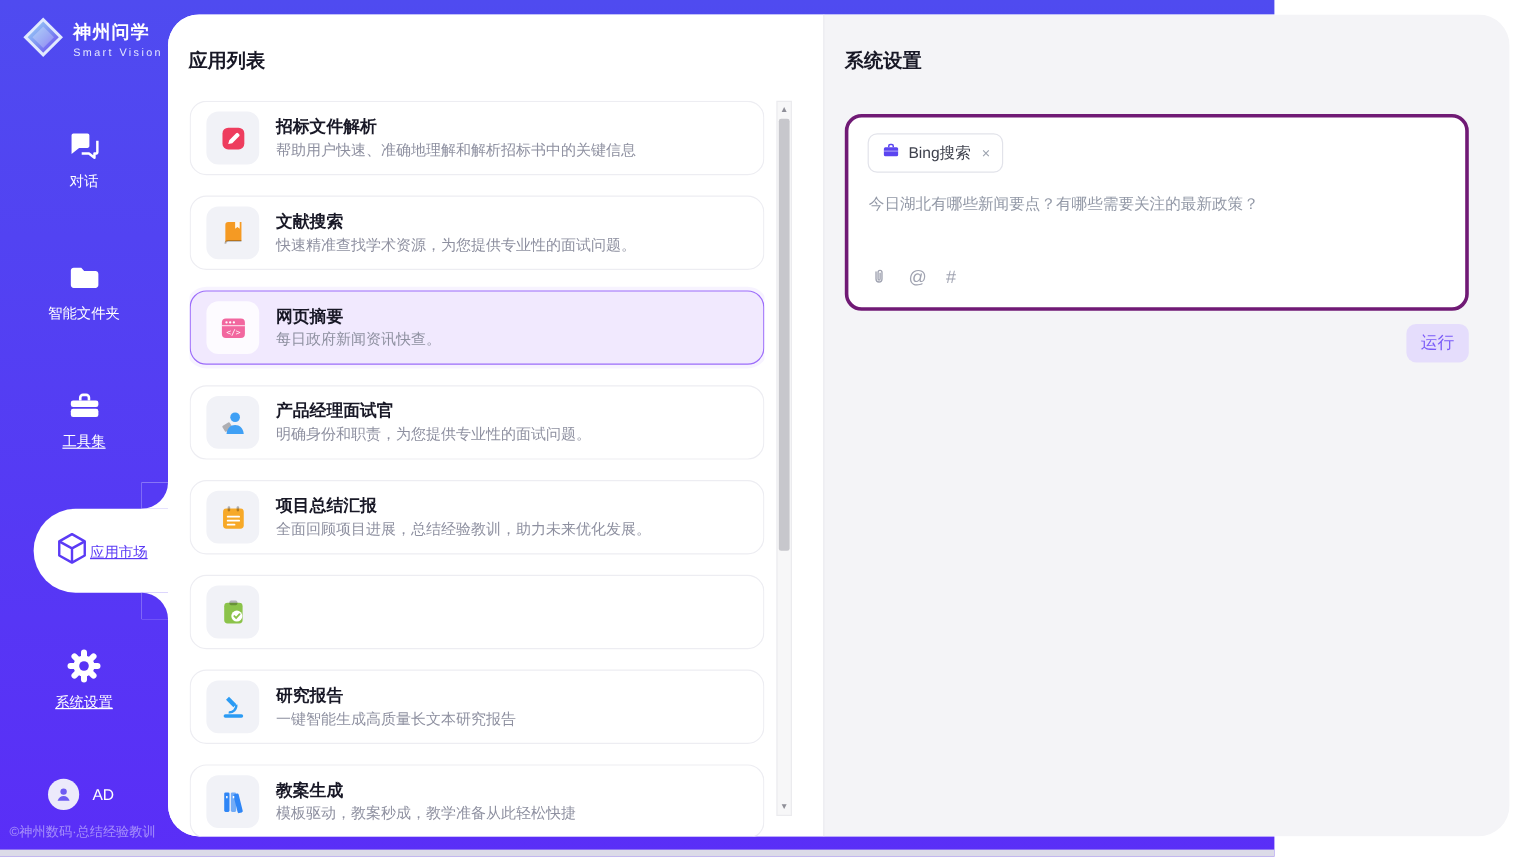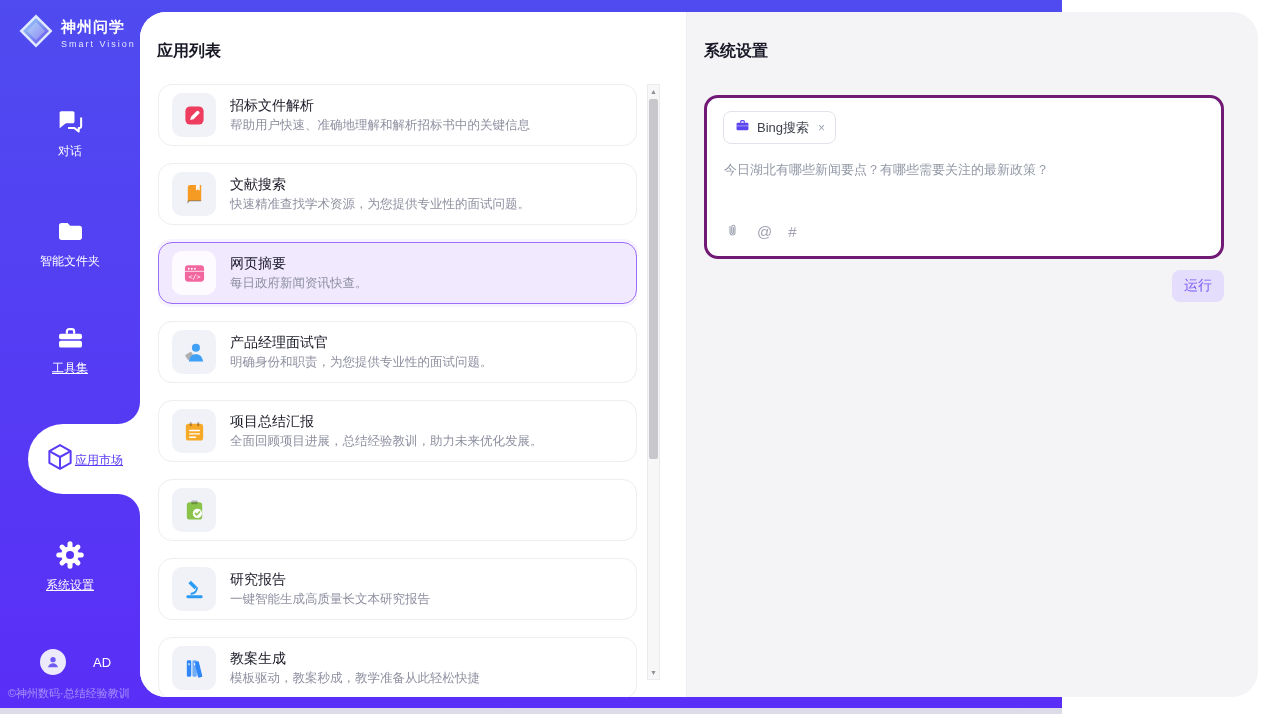--- a/index.html
+++ b/index.html
@@ -19,35 +19,35 @@
     border-radius:35px 0 0 35px;display:flex;flex-direction:row;align-items:center;
     justify-content:center;cursor:pointer;}
   .bubble .ni-label{font-size:12px;color:#5b3bf5;margin-top:3px;}
   .curve{position:absolute;right:0;width:22px;height:22px;background:#fff;}
   .curve.t{top:402px;} .curve.b{top:494px;}
   .curve.t::after{content:'';position:absolute;inset:0;background:#553af4;border-bottom-right-radius:100%;}
   .curve.b::after{content:'';position:absolute;inset:0;background:#5737f5;border-top-right-radius:100%;}
   .user-row{position:absolute;left:40px;top:649px;display:flex;align-items:center;gap:11px;cursor:pointer;}
   .avatar{width:26px;height:26px;border-radius:50%;background:#eceafb;display:flex;
     align-items:center;justify-content:center;}
-  .user-name{color:#fff;font-size:13px;margin-left:16px;}
+  .user-name{color:#fff;font-size:13px;}
   .copyright{position:absolute;left:8px;bottom:13px;font-size:11px;color:rgba(255,255,255,.45);white-space:nowrap;}
   
   .content{position:absolute;left:140px;top:12px;width:1118px;height:685px;
     border-radius:26px;overflow:hidden;display:flex;background:#fff;}
   .list-panel{position:relative;width:546px;background:#fff;flex:none;}
   .panel-title{position:absolute;left:17px;top:29px;margin:0;font-size:16px;font-weight:700;color:#181826;}
   .cards{position:absolute;left:18px;right:49px;top:72px;bottom:0;overflow:hidden;}
   .card{height:62px;margin-bottom:17px;border:1px solid #ededf2;border-radius:14px;background:#fff;
     display:flex;align-items:center;box-sizing:border-box;cursor:pointer;}
   .card.selected{background:#f1e9fe;border:1.5px solid #9c6cfa;box-shadow:0 0 0 3px rgba(156,108,250,.08);}
   .app-icon{width:44px;height:44px;border-radius:10px;background:#f1f2f7;margin:0 14px 0 13px;
     display:flex;align-items:center;justify-content:center;flex:none;}
   .card.selected .app-icon{background:#fdfbff;}
-  .card-title{font-size:14px;font-weight:400;color:#181826;line-height:17px;}
+  .card-title{font-size:14px;font-weight:700;color:#181826;line-height:17px;}
   .card-desc{font-size:12.5px;color:#8e90a0;margin-top:4px;line-height:15px;}
   
   .scrollbar{position:absolute;right:26px;top:72px;width:13px;height:596px;background:#f7f7f8;
     border:1px solid #ebebee;box-sizing:border-box;}
   .sb-arrow{position:absolute;left:0;width:100%;text-align:center;font-size:7px;color:#8f8f98;cursor:pointer;}
   .sb-arrow.up{top:3px;} .sb-arrow.down{bottom:3px;}
   .sb-thumb{position:absolute;left:1px;top:14px;width:9px;height:360px;background:#c7c7cc;border-radius:2px;cursor:pointer;}
   
   .detail-panel{position:relative;flex:1;background:#f4f4f7;border-left:1px solid #ececf1;}
   .prompt-card{position:absolute;left:17px;top:83px;width:520px;height:164px;background:#fff;

